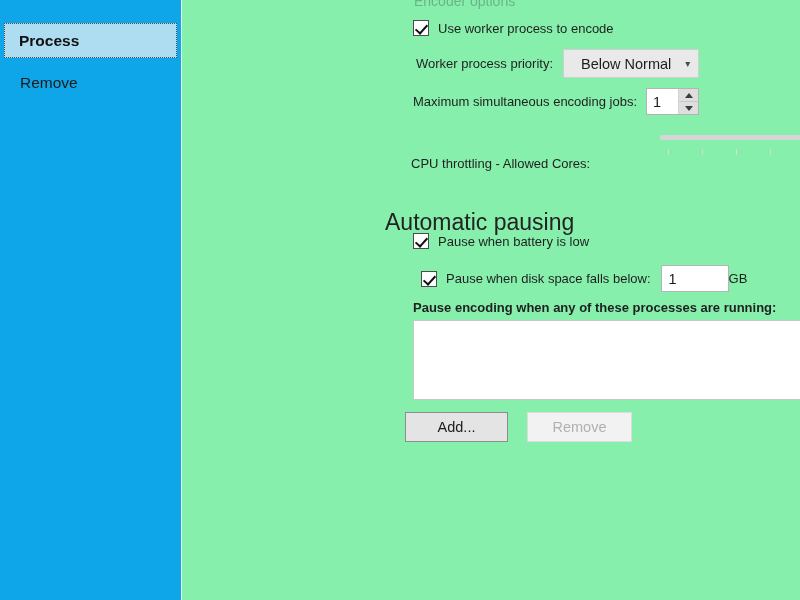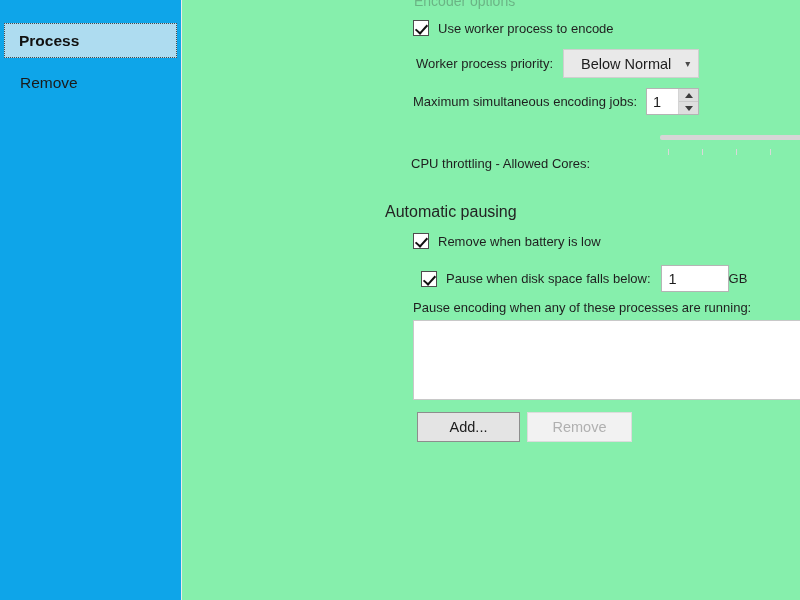--- a/index.html
+++ b/index.html
@@ -179,21 +179,21 @@
     position: absolute;
     top: 0;
     width: 1px; height: 6px;
     background: #d9d9d9;
   }
 
   
   .section-h {
     position: absolute;
     left: 203px; top: 190px;
-    font-size: 16px;
+    font-size: 23px;
     color: #232323;
     font-weight: normal;
   }
 
   
   .tfield {
     height: 27px;
     width: 68px;
     border: 1px solid #b4b4b4;
     background: #ffffff;
@@ -292,37 +292,37 @@
           <i style="left:76px;"></i>
         <i style="left:110px;"></i>
 
       </div>
     </div>
 
     <h2 class="section-h">Automatic pausing</h2>
 
     <div class="row" style="left:231px; top:233px;">
       <span class="cb checked"></span>
-      <span class="lbl">Remove when battery is low</span>
+      <span class="lbl">Pause when battery is low</span>
     </div>
 
     <div class="row" style="left:239px; top:265px;">
       <span class="cb checked"></span>
       <span class="lbl" style="margin-right:10px;">Pause when disk space falls below:</span>
       <span class="tfield">1</span>
       <span class="lbl" style="">GB</span>
     </div>
 
-    <div class="row" style="left:231px; top:300px;">
+    <div class="row" style="left:231px; top:300px;font-weight:bold;">
       <span class="lbl">Pause encoding when any of these processes are running:</span>
     </div>
 
     <div class="listbox"></div>
 
-    <div class="btn" style="left:235px; top:412px; width:103px;">
+    <div class="btn" style="left:223px; top:412px; width:103px;">
       <span>Add...</span>
     </div>
     <div class="btn disabled" style="left:345px; top:412px; width:105px;">
       <span>Remove</span>
     </div>
 
   </section>
 </div>
 
 </body></html>

